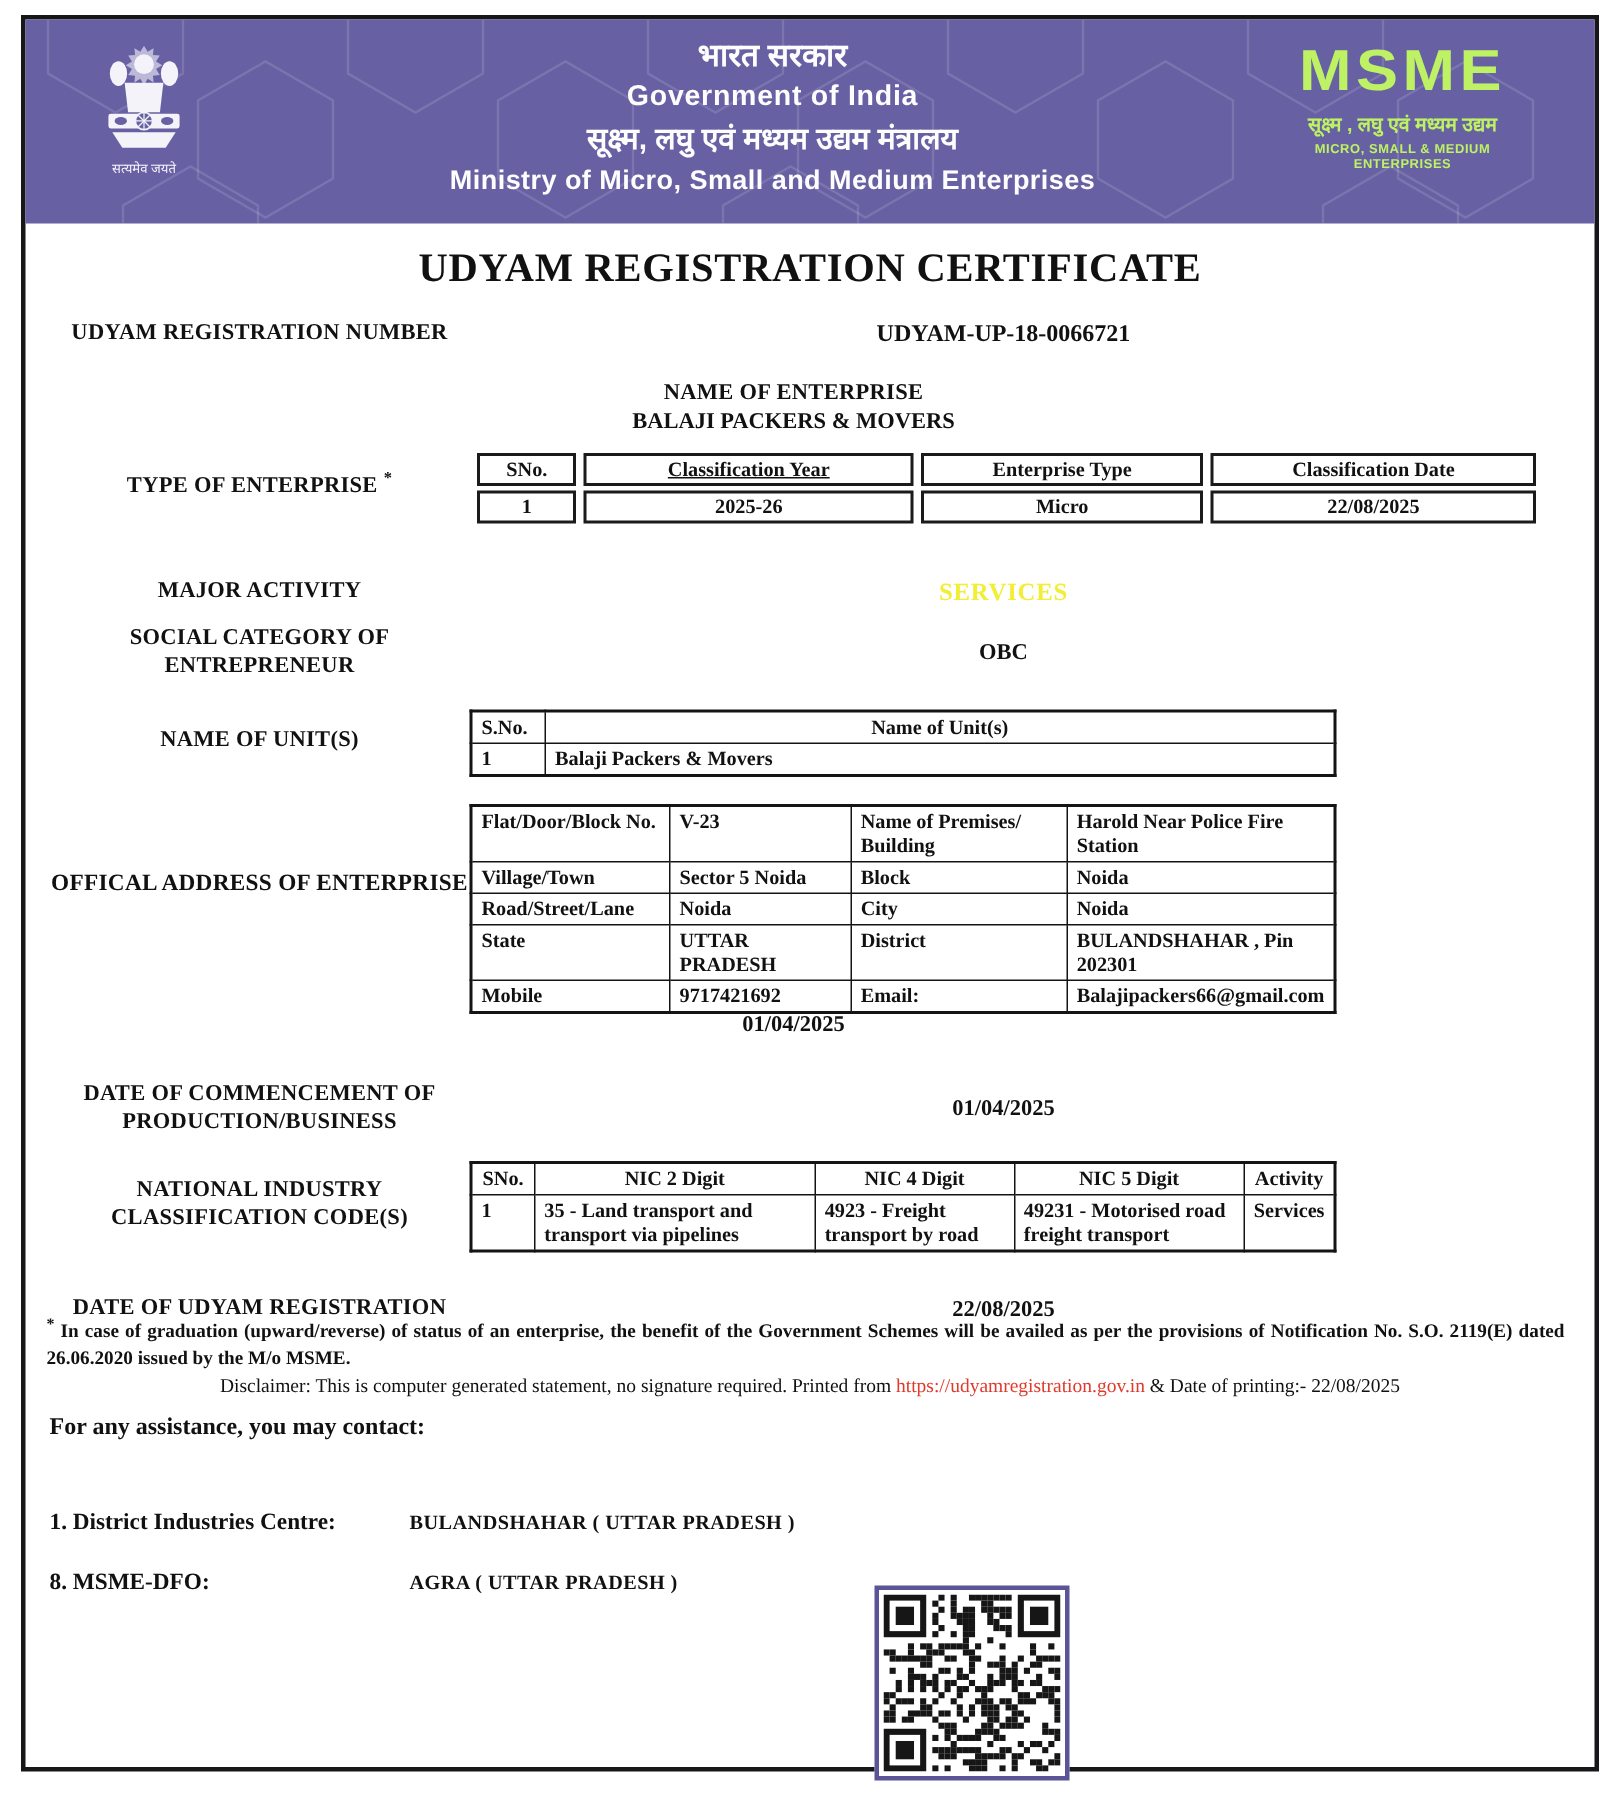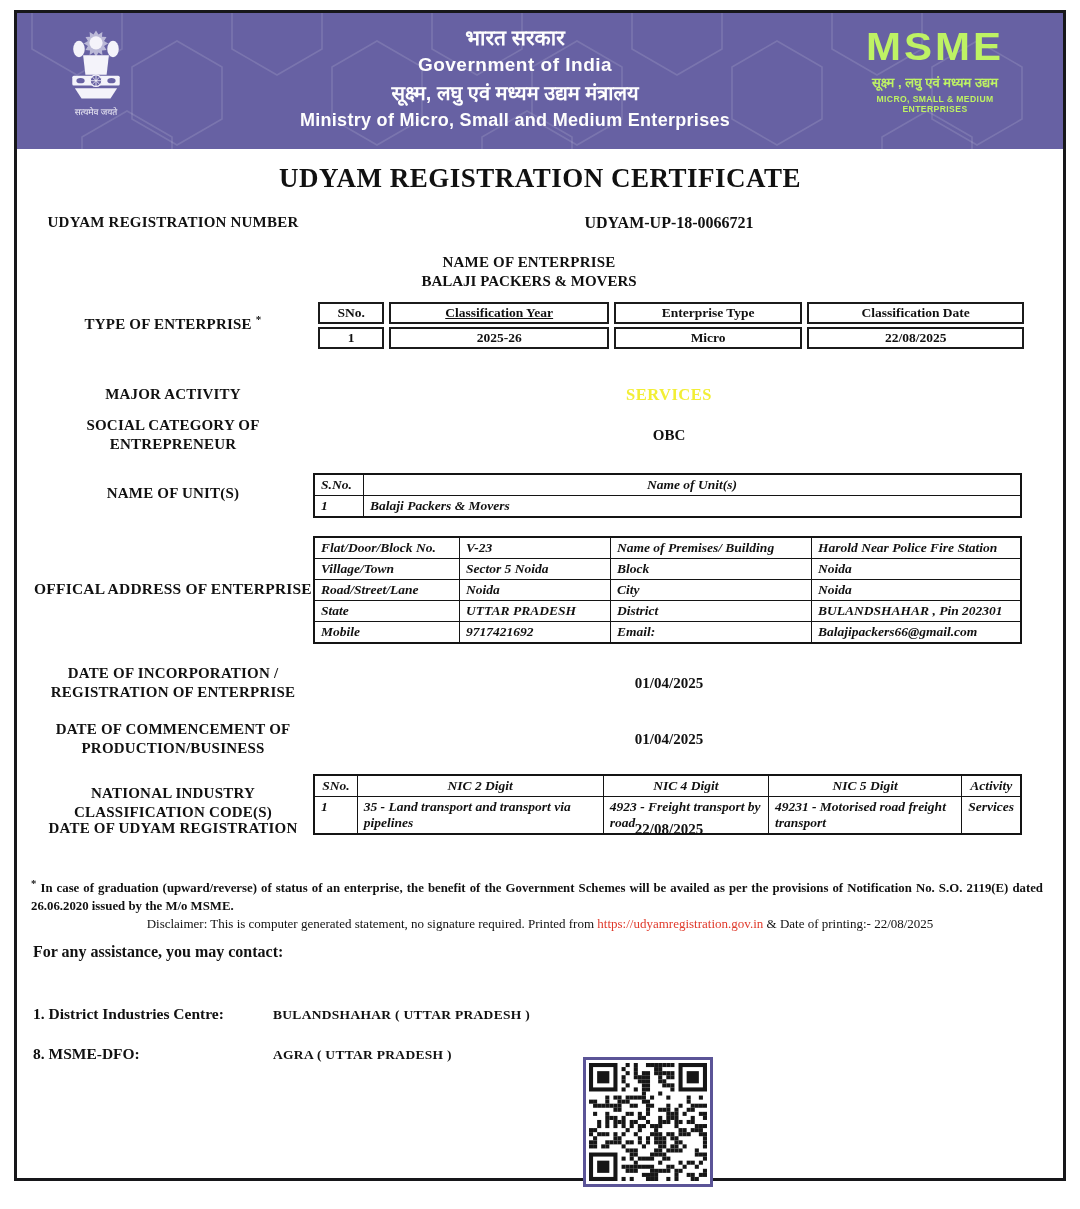--- a/index.html
+++ b/index.html
@@ -38,21 +38,21 @@
   .lbl{width:280px;text-align:center;font-weight:bold;font-size:15px;line-height:1.3;letter-spacing:.2px;}
   .val{flex:1;text-align:center;font-weight:bold;font-size:15px;}
   .title{
     position:absolute;left:0;width:100%;top:150px;text-align:center;
     font-size:27px;font-weight:bold;letter-spacing:.5px;
   }
   sup.ast{font-size:11px;vertical-align:super;}
   
   .tblwrap{position:absolute;left:296px;}
   table{font-family:"Liberation Serif",serif;}
-  .tbl{border-collapse:collapse;border:2.4px solid #141414;width:709px;font-size:13.5px;font-weight:bold;font-style:italic;}
+  .tbl{border-collapse:collapse;border:2.4px solid #141414;width:578px;font-size:13.5px;font-weight:bold;}
   .tbl td,.tbl th{border:1.6px solid #141414;padding:2px 6px;vertical-align:top;}
   .tbl th{text-align:center;}
   .boxtbl{border-collapse:separate;border-spacing:5px 3px;width:716px;font-size:13.5px;font-weight:bold;}
   .boxtbl td{border:2px solid #1b1b1b;text-align:center;padding:1px 4px;background:#fff;}
   .ta-l{text-align:left;}
   
   .footnote{
     position:absolute;left:14px;right:20px;top:864px;
     font-size:12.8px;font-weight:bold;text-align:justify;line-height:1.35;
   }
@@ -230,21 +230,20 @@
         <td class="ta-l">Mobile</td>
         <td class="ta-l">9717421692</td>
         <td class="ta-l">Email:</td>
         <td class="ta-l">Balajipackers66@gmail.com</td>
       </tr>
     </tbody>
       </table>
   </div>
 
   <div class="row" style="top:648px;height:44px;">
-    <div class="lbl">DATE OF INCORPORATION / REGISTRATION OF ENTERPRISE</div>
     <div class="val">01/04/2025</div>
   </div>
 
   <div class="row" style="top:704px;height:44px;">
     <div class="lbl">DATE OF COMMENCEMENT OF PRODUCTION/BUSINESS</div>
     <div class="val">01/04/2025</div>
   </div>
 
   <div class="row" style="top:760px;height:60px;">
     <div class="lbl">NATIONAL INDUSTRY CLASSIFICATION CODE(S)</div>
@@ -263,21 +262,21 @@
         <td class="ta-l">1</td>
         <td class="ta-l">35 - Land transport and transport via pipelines</td>
         <td class="ta-l">4923 - Freight transport by road</td>
         <td class="ta-l">49231 - Motorised road freight transport</td>
         <td class="ta-l">Services</td>
       </tr>
     </tbody>
       </table>
   </div>
 
-  <div class="row" style="top:804px;height:24px;font-family:Liberation Serif, serif;">
+  <div class="row" style="top:848px;height:24px;font-family:Liberation Serif, serif;">
     <div class="lbl">DATE OF UDYAM REGISTRATION</div>
     <div class="val">22/08/2025</div>
   </div>
 
   <div class="footnote">
     <sup>*</sup><span> In case of graduation (upward/reverse) of status of an enterprise, the benefit of the Government Schemes will be availed as per the provisions of Notification No. S.O. 2119(E) dated 26.06.2020 issued by the M/o MSME.</span>
   </div>
 
   <div class="disclaimer">
     <span>Disclaimer: This is computer generated statement, no signature required. Printed from </span><a href="#" class="link">https://udyamregistration.gov.in</a><span> &amp; Date of printing:- 22/08/2025</span>

